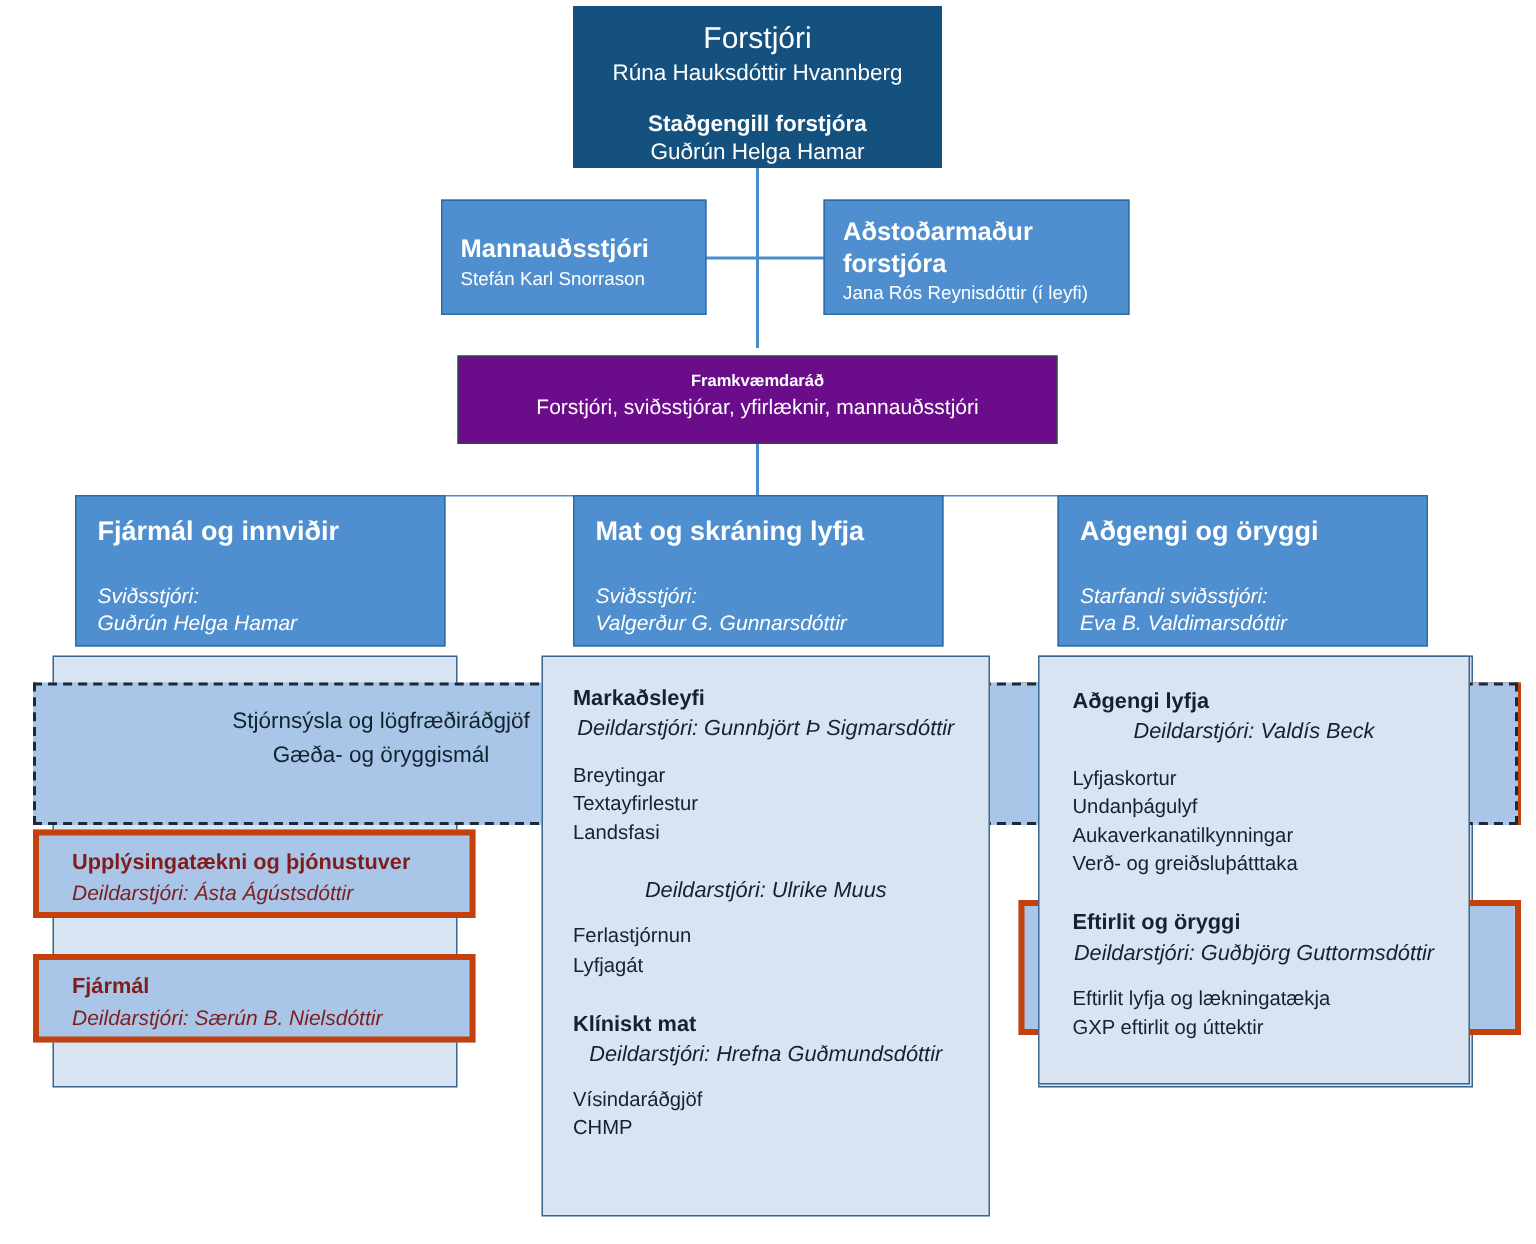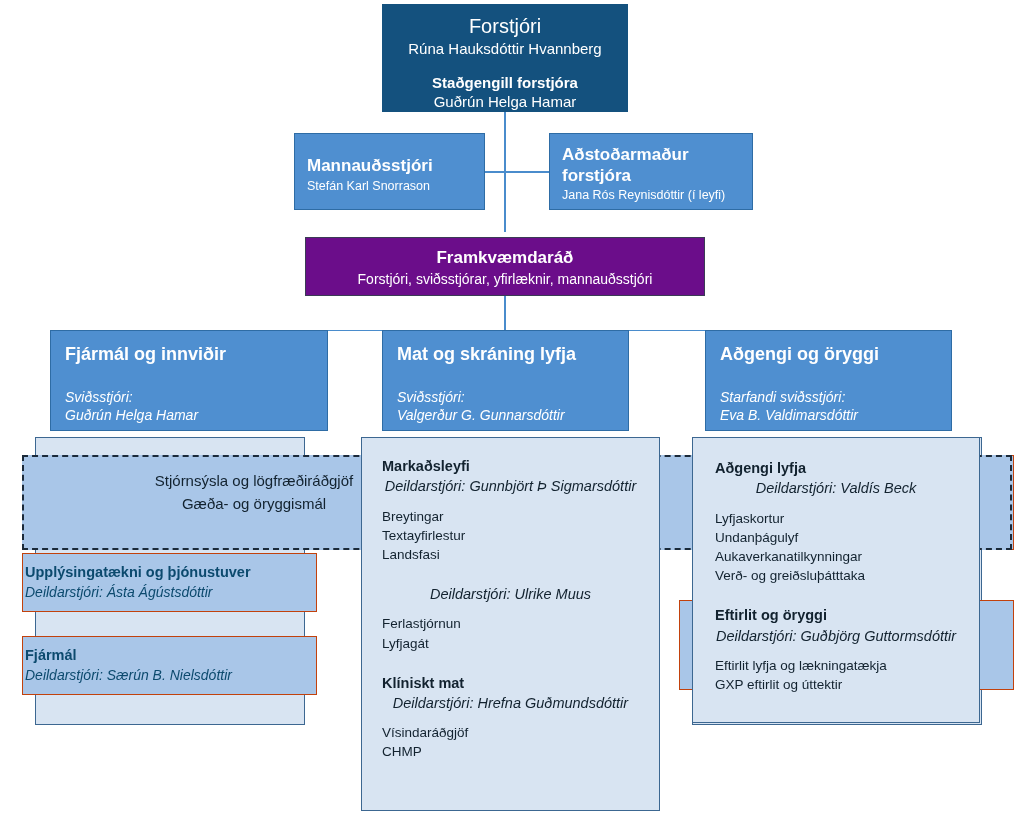--- a/index.html
+++ b/index.html
@@ -42,21 +42,21 @@
   .midblue .sub{font-size:12.5px;font-weight:normal;line-height:1.3;margin-top:1px;}
 
   
   .purple{
     background:#6B0D8A;
     border:1px solid #3b3b55;
     color:#ffffff;
     text-align:center;
     padding:9px 10px 10px 10px;
   }
-  .purple .hd{font-size:17px;font-weight:bold;line-height:1.3;}
+  .purple .hd{font-size:11px;font-weight:bold;line-height:1.3;}
   .purple .sub{font-size:14px;line-height:1.35;margin-top:1px;}
 
   
   .division{
     background:#4F8FD0;
     border:1px solid #2e6ca5;
     color:#ffffff;
     padding:12px 14px;
   }
   .division .hd{font-size:18px;font-weight:bold;line-height:1.25;}
@@ -68,25 +68,25 @@
     position:absolute;
     background:#D8E4F2;
     border:1px solid #3c6791;
     z-index:2;
   }
 
   
   .bar{
     position:absolute;
     background:#A9C6E8;
-    border:1px solid #c2410c;
+    border:4px solid #c2410c;
     box-sizing:border-box;
     z-index:4;
-    padding:9px 2px;
-    color:#0c4a6e;
+    padding:9px 22px;
+    color:#7f1d1d;
   }
   .bar .hd{font-size:14.5px;font-weight:bold;line-height:1.35;}
   .bar .sub{font-size:14px;font-style:italic;line-height:1.35;}
 
   
   .dashed{
     position:absolute;
     background:#A9C6E8;
     border:2px dashed #1b2a3a;
     box-sizing:border-box;
@@ -135,36 +135,36 @@
   <div class="conn" style="left:504px;top:330px;width:2px;height:34px;"></div>
   <div class="conn" style="left:835px;top:330px;width:1px;height:34px;"></div>
 
   <div class="box navy" style="left:382px;top:4px;width:246px;height:108px;">
     <div class="t1">Forstjóri</div>
     <div class="t2">Rúna Hauksdóttir Hvannberg</div>
     <div class="t3">Staðgengill forstjóra</div>
     <div class="t4">Guðrún Helga Hamar</div>
   </div>
 
-  <div class="box midblue" style="left:294px;top:133px;width:191px;height:77px;padding-top:22px;">
+  <div class="box midblue" style="left:294px;top:133px;width:177px;height:77px;padding-top:22px;">
     <div class="hd">Mannauðsstjóri</div>
     <div class="sub">Stefán Karl Snorrason</div>
   </div>
 
   <div class="box midblue" style="left:549px;top:133px;width:204px;height:77px;padding-top:11px;">
     <div class="hd">Aðstoðarmaður forstjóra</div>
     <div class="sub">Jana Rós Reynisdóttir (í leyfi)</div>
   </div>
 
   <div class="box purple" style="left:305px;top:237px;width:400px;height:59px;">
     <div class="hd">Framkvæmdaráð</div>
     <div class="sub">Forstjóri, sviðsstjórar, yfirlæknir, mannauðsstjóri</div>
   </div>
 
-  <div class="box division" style="left:50px;top:330px;width:278px;height:101px;">
+  <div class="box division" style="left:50px;top:330px;width:247px;height:101px;">
     <div class="hd">Fjármál og innviðir</div>
     <div class="role">Sviðsstjóri:</div>
     <div class="person">Guðrún Helga Hamar</div>
   </div>
 
   <div class="box division" style="left:382px;top:330px;width:247px;height:101px;">
     <div class="hd">Mat og skráning lyfja</div>
     <div class="role">Sviðsstjóri:</div>
     <div class="person">Valgerður G. Gunnarsdóttir</div>
   </div>

